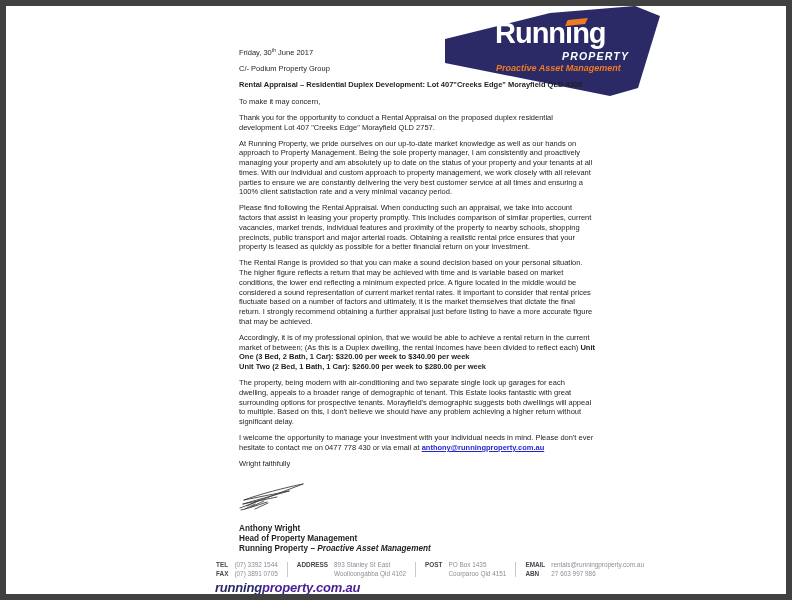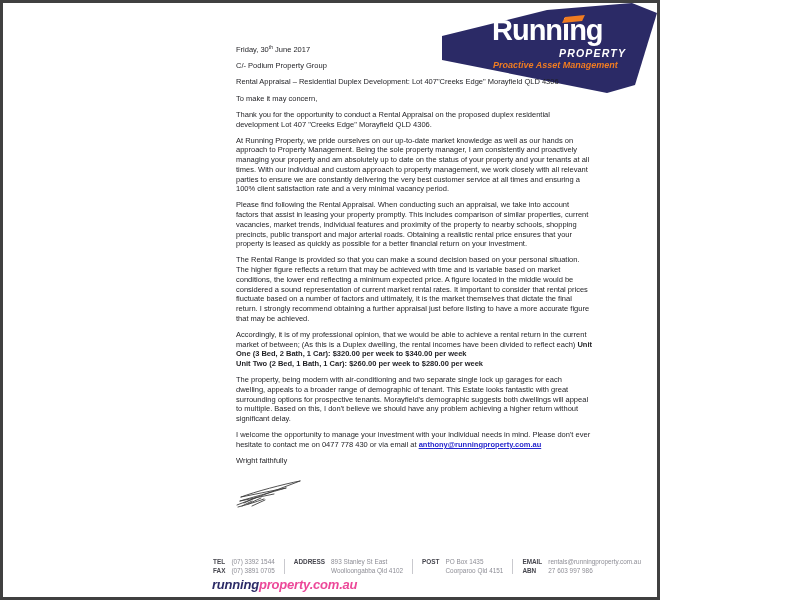--- a/index.html
+++ b/index.html
@@ -1,19 +1,19 @@
 <!DOCTYPE html>
 <html><head>
 <meta charset="utf-8">
 <style>
   * { margin:0; padding:0; box-sizing:border-box; }
   body { font-family:"Liberation Sans", sans-serif; background:#fff; }
   .page {
-    position:relative; width:660px; height:600px; background:#ffffff;
-    border:3px solid #404040; overflow:hidden;
+    position:relative; width:792px; height:600px; background:#ffffff;
+    border:6px solid #404040; overflow:hidden;
   }
 
   
   .banner-svg { position:absolute; left:437px; top:0; width:222px; height:93px; }
   .brand-word {
     position:absolute; left:489px; top:13px; font-size:29px; font-weight:bold;
     color:#ffffff; letter-spacing:-1px; line-height:1;
   }
   .i-accent {
     position:absolute; left:561px; top:13px; width:19px; height:6px;
@@ -27,21 +27,21 @@
     position:absolute; left:490px; top:58px; font-size:9px; font-weight:bold;
     font-style:italic; color:#f07c21; line-height:1;
   }
 
   
   .letter {
     position:absolute; left:233px; top:42px; width:357px;
     font-size:7.5px; line-height:9.7px; color:#1f1f23;
   }
   .letter p { margin:0 0 6.5px 0; }
-  .subject { font-weight:normal; }
+  .subject { font-weight:bold; }
   .letter b { font-weight:bold; }
   sup { font-size:5px; vertical-align:super; line-height:0; }
   .email-link { color:#2626cc; text-decoration:underline; cursor:pointer;font-weight:bold; }
 
   
   .sig-svg { position:absolute; left:231px; top:473px; width:72px; height:34px; }
   .signer {
     position:absolute; left:233px; top:518px; font-size:8.2px; line-height:10px;
     font-weight:bold; color:#1f1f23;
   }
@@ -55,21 +55,21 @@
   }
   .flabel { font-weight:bold; color:#46464e; }
   .fvalue { color:#8e8e96; }
   .fdivider { width:1px; height:15px; background:#c9c9ce; margin:1px 9px 0 9px; }
 
   .website {
     position:absolute; left:209px; top:574px; font-size:13px; font-weight:bold;
     font-style:italic; letter-spacing:-0.2px; line-height:1.2;
   }
   .website .w-navy { color:#2b2a66; }
-  .website .w-orange { color:#ec4899; }
+  .website .w-orange { color:#4c1d95; }
 </style>
 </head>
 <body>
 
 <div class="page">
 
   <svg class="banner-svg" viewBox="0 0 222 93">
     <polygon points="2,33 107,7 192,0 217,10 195,82 167,90 2,57" fill="#2b2a66"></polygon>
   </svg>
   <div class="brand-word">Running</div>
@@ -79,21 +79,21 @@
 
   <div class="letter">
     <p><span>Friday, 30</span><sup>th</sup><span> June 2017</span></p>
 
     <p>C/- Podium Property Group</p>
 
     <p class="subject">Rental Appraisal – Residential Duplex Development: Lot 407"Creeks Edge" Morayfield QLD 4306</p>
 
     <p>To make it may concern,</p>
 
-    <p>Thank you for the opportunity to conduct a Rental Appraisal on the proposed duplex residential development Lot 407 "Creeks Edge" Morayfield QLD 4306.</p>
+    <p>Thank you for the opportunity to conduct a Rental Appraisal on the proposed duplex residential development Lot 407 "Creeks Edge" Morayfield QLD 2757.</p>
 
     <p>At Running Property, we pride ourselves on our up-to-date market knowledge as well as our hands on approach to Property Management. Being the sole property manager, I am consistently and proactively managing your property and am absolutely up to date on the status of your property and your tenants at all times. With our individual and custom approach to property management, we work closely with all relevant parties to ensure we are constantly delivering the very best customer service at all times and ensuring a 100% client satisfaction rate and a very minimal vacancy period.</p>
 
     <p>Please find following the Rental Appraisal. When conducting such an appraisal, we take into account factors that assist in leasing your property promptly. This includes comparison of similar properties, current vacancies, market trends, individual features and proximity of the property to nearby schools, shopping precincts, public transport and major arterial roads. Obtaining a realistic rental price ensures that your property is leased as quickly as possible for a better financial return on your investment.</p>
 
     <p>The Rental Range is provided so that you can make a sound decision based on your personal situation. The higher figure reflects a return that may be achieved with time and is variable based on market conditions, the lower end reflecting a minimum expected price. A figure located in the middle would be considered a sound representation of current market rental rates. It important to consider that rental prices fluctuate based on a number of factors and ultimately, it is the market themselves that dictate the final return. I strongly recommend obtaining a further appraisal just before listing to have a more accurate figure that may be achieved.</p>
 
     <p><span>Accordingly, it is of my professional opinion, that we would be able to achieve a rental return in the current market of between; (As this is a Duplex dwelling, the rental incomes have been divided to reflect each) </span><b>Unit One (3 Bed, 2 Bath, 1 Car): $320.00 per week to $340.00 per week</b><br><b>Unit Two (2 Bed, 1 Bath, 1 Car): $260.00 per week to $280.00 per week</b></p>
 
     <p>The property, being modern with air-conditioning and two separate single lock up garages for each dwelling, appeals to a broader range of demographic of tenant. This Estate looks fantastic with great surrounding options for prospective tenants. Morayfield's demographic suggests both dwellings will appeal to multiple. Based on this, I don't believe we should have any problem achieving a higher return without significant delay.</p>
@@ -111,20 +111,25 @@
       <path d="M52,12 C38,16 16,22 6,25"></path>
       <path d="M6,25 L40,18"></path>
       <path d="M4,31 C12,29 22,26 30,23"></path>
       <path d="M10,27 L23,21"></path>
       <path d="M14,28 L27,22"></path>
       <path d="M18,30 L31,24"></path>
       <path d="M8,30 L18,25"></path>
     </g>
   </svg>
 
+  <div class="signer">
+    <div>Anthony Wright</div>
+    <div>Head of Property Management</div>
+    <div><span>Running Property – </span><span class="tagline">Proactive Asset Management</span></div>
+  </div>
 
   <div class="footer">
     <div class="fblock">
       <span class="flabel">TEL</span>
       <span class="fvalue">(07) 3392 1544</span>
       <span class="flabel">FAX</span>
       <span class="fvalue">(07) 3891 0705</span>
     </div>
     <div class="fdivider"></div>
     <div class="fblock">

